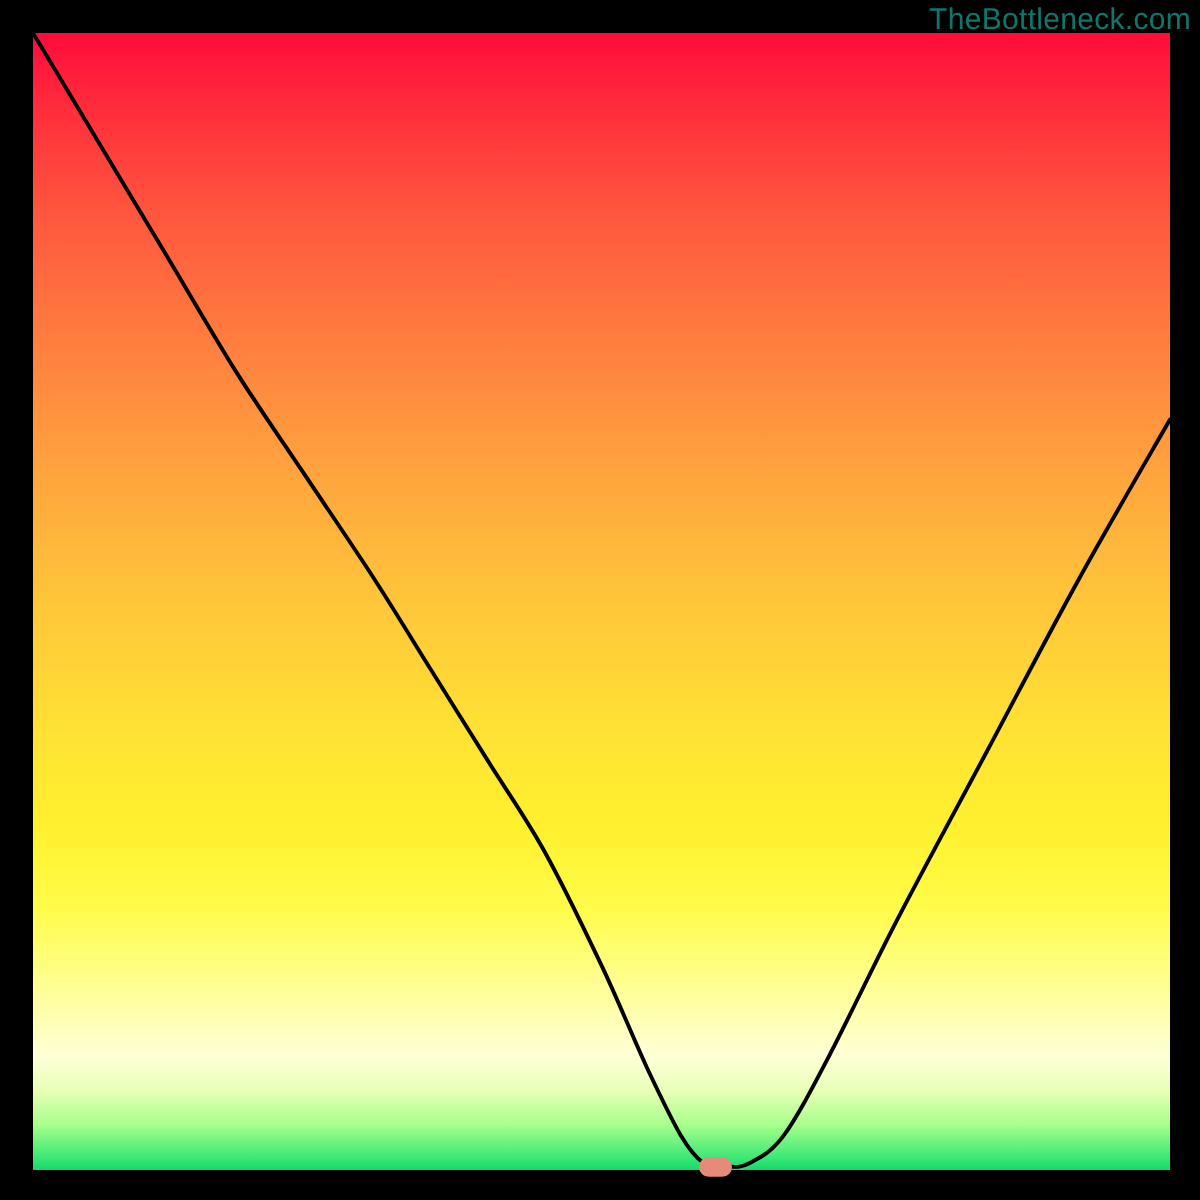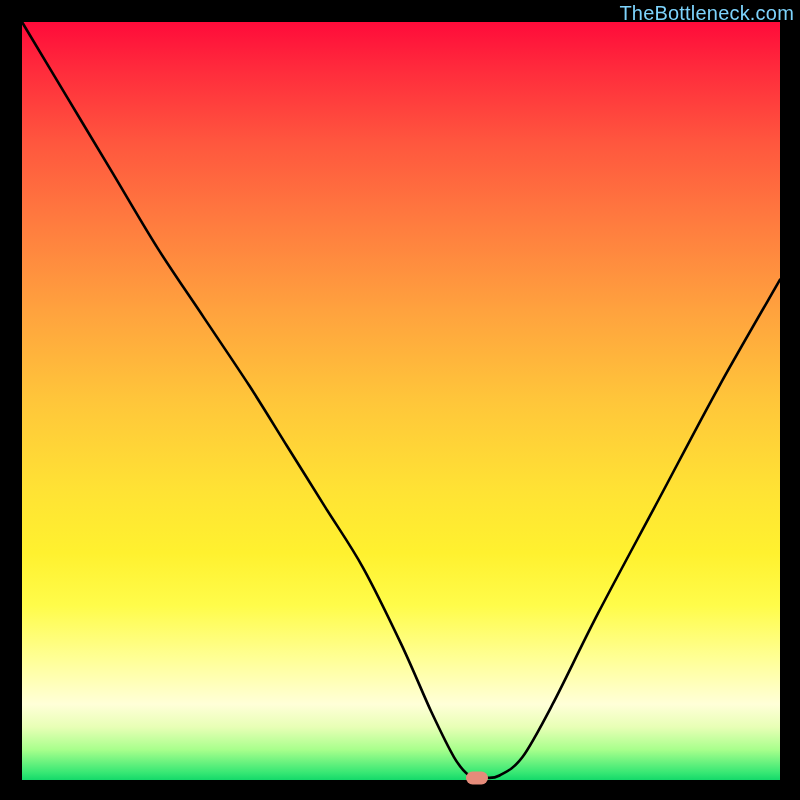--- a/index.html
+++ b/index.html
@@ -17,21 +17,21 @@
       #fffc4a 77%,
       #ffff96 84%,
       #ffffd8 90%,
       #e8ffb6 93%,
       #a8ff8c 96%,
       #38e874 99%,
       #14d96a 100%);}
   svg.curve{position:absolute;left:0;top:0;width:758px;height:758px;overflow:visible}
   .curve path{fill:none;stroke:#000;stroke-width:2.6;stroke-linecap:round;stroke-linejoin:round}
   .marker{position:absolute;width:22px;height:13px;border-radius:7px;background:#e58b7a;transform:translate(-50%,-50%)}
-  .watermark{position:absolute;right:6px;top:2px;color:#7dd3fc;font-size:20px;font-weight:400;letter-spacing:0.2px}
+  .watermark{position:absolute;right:6px;top:2px;color:#0f766e;font-size:20px;font-weight:400;letter-spacing:0.2px}
 </style>
 </head>
 <body>
 
 <div class="watermark">TheBottleneck.com</div>
 
 <div class="frame">
   <div class="grad"></div>
 
   <svg class="curve" viewBox="0 0 758 758">

